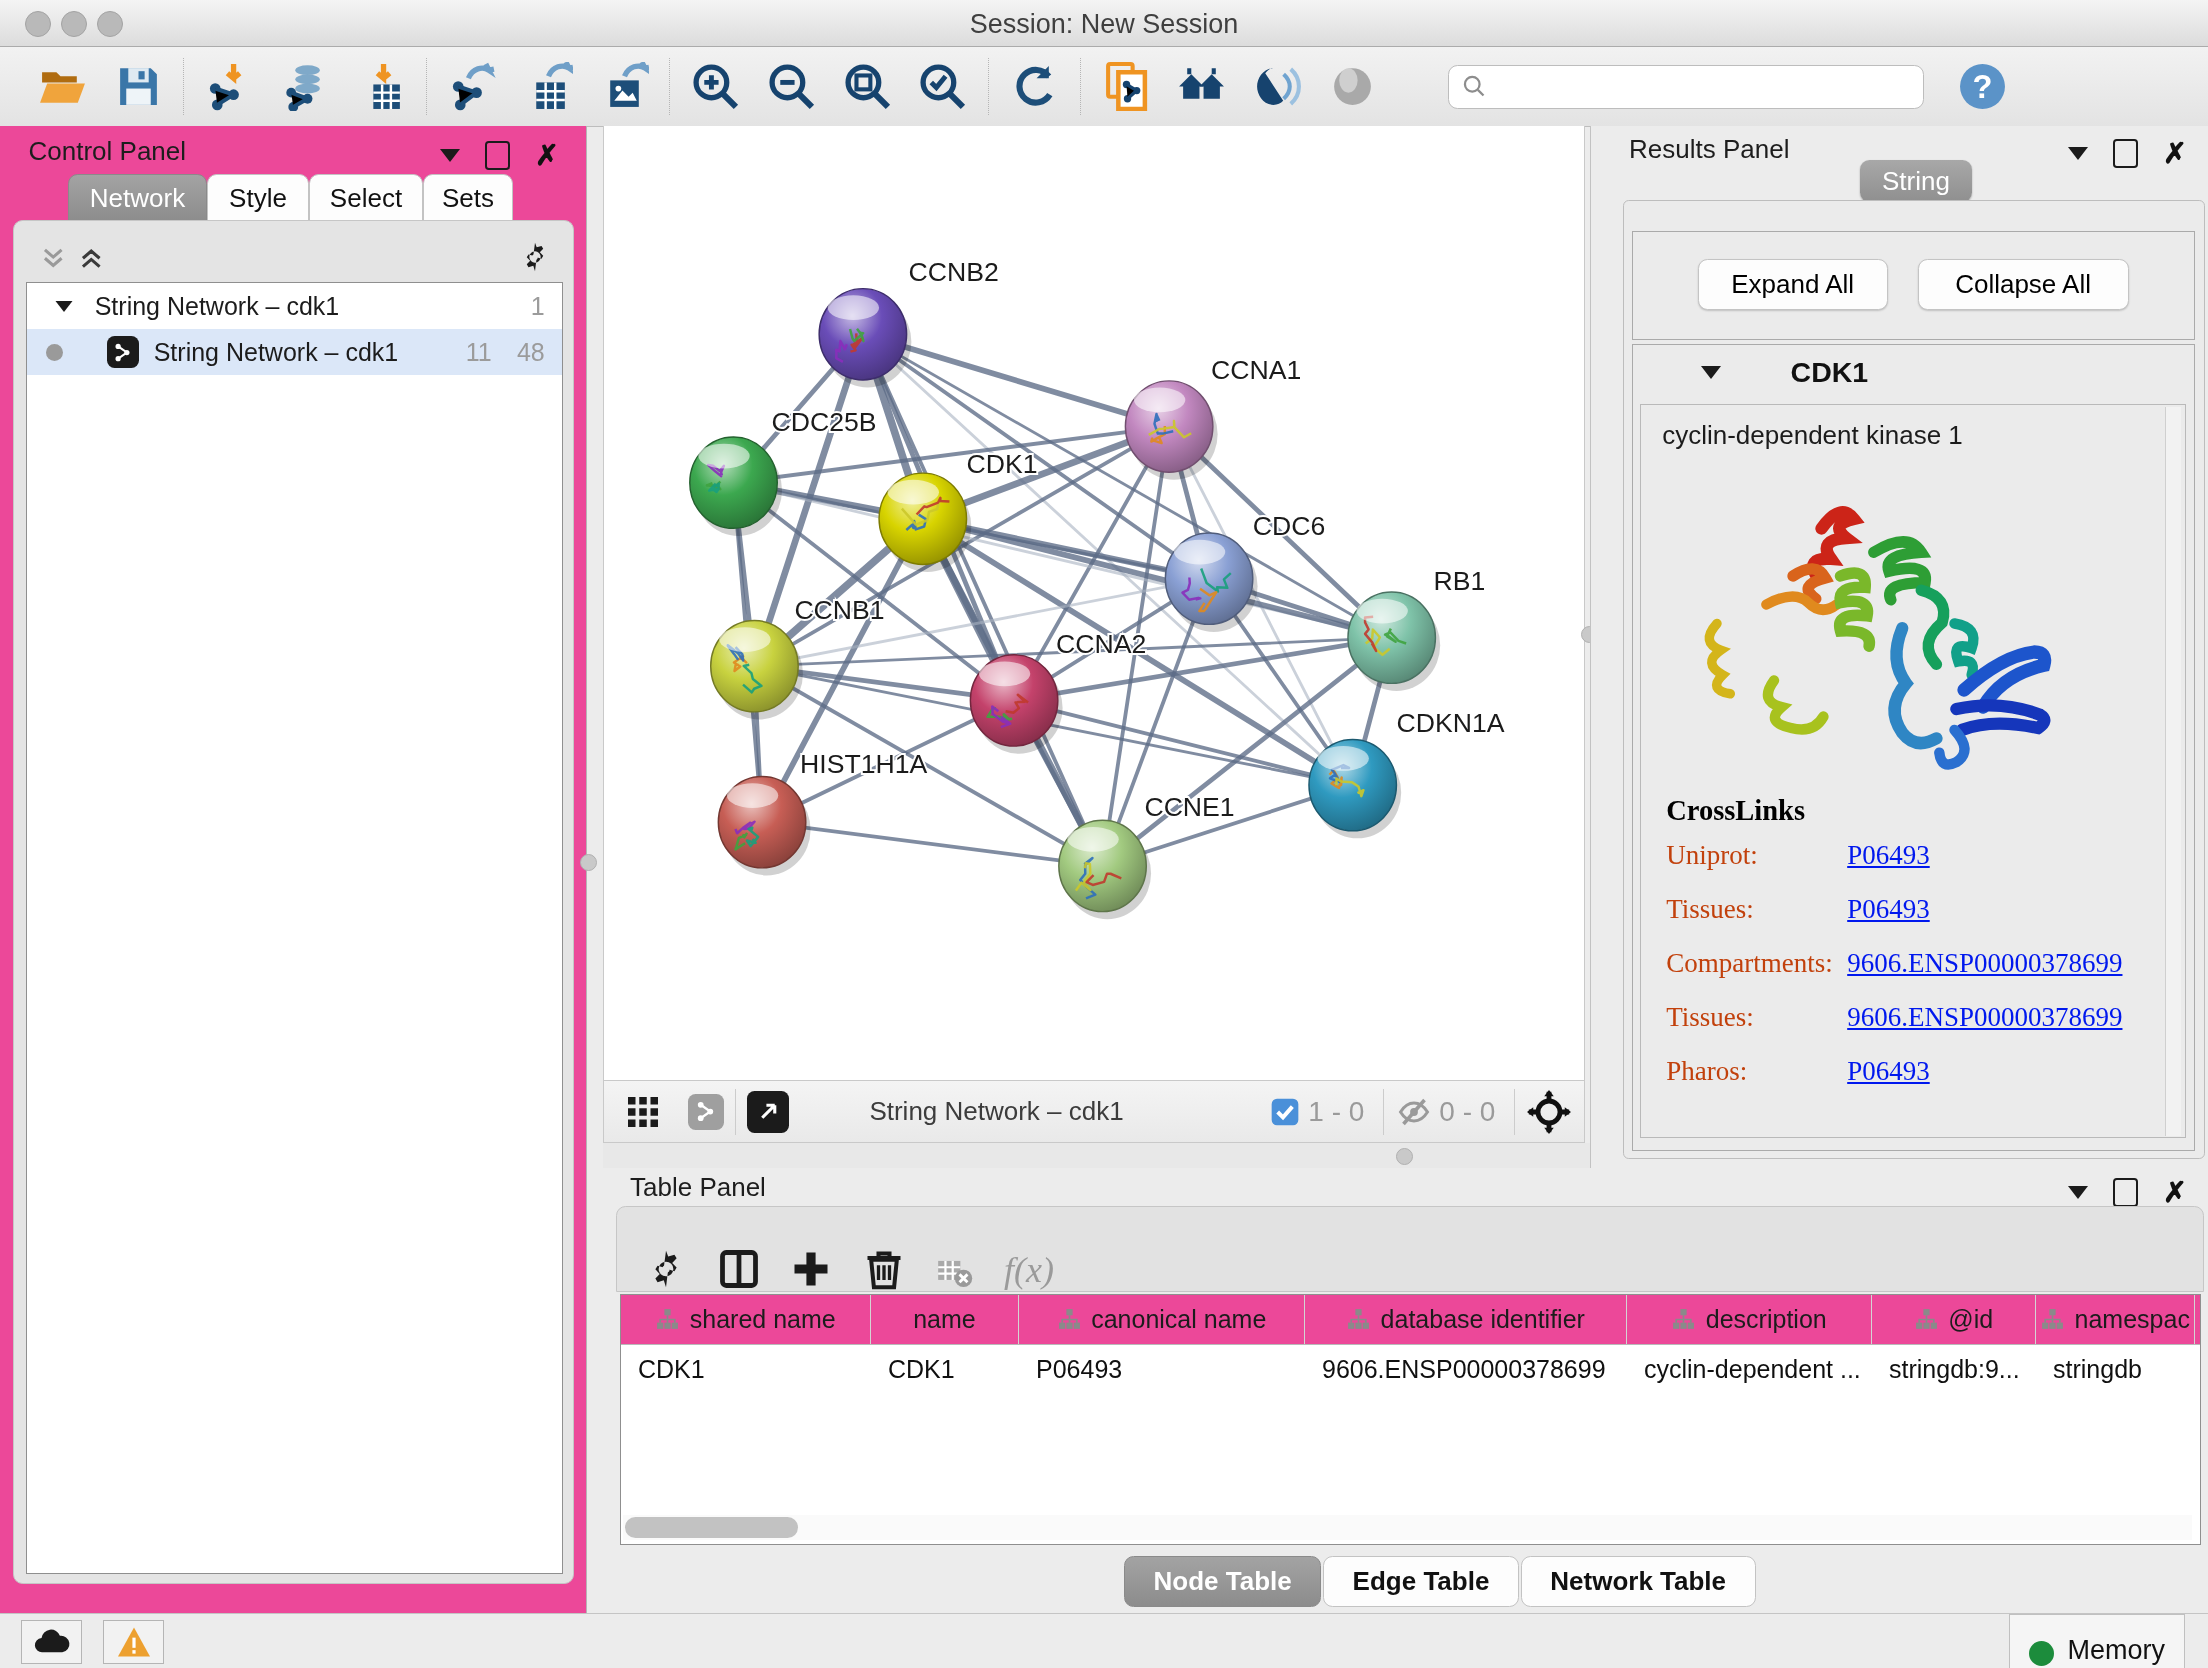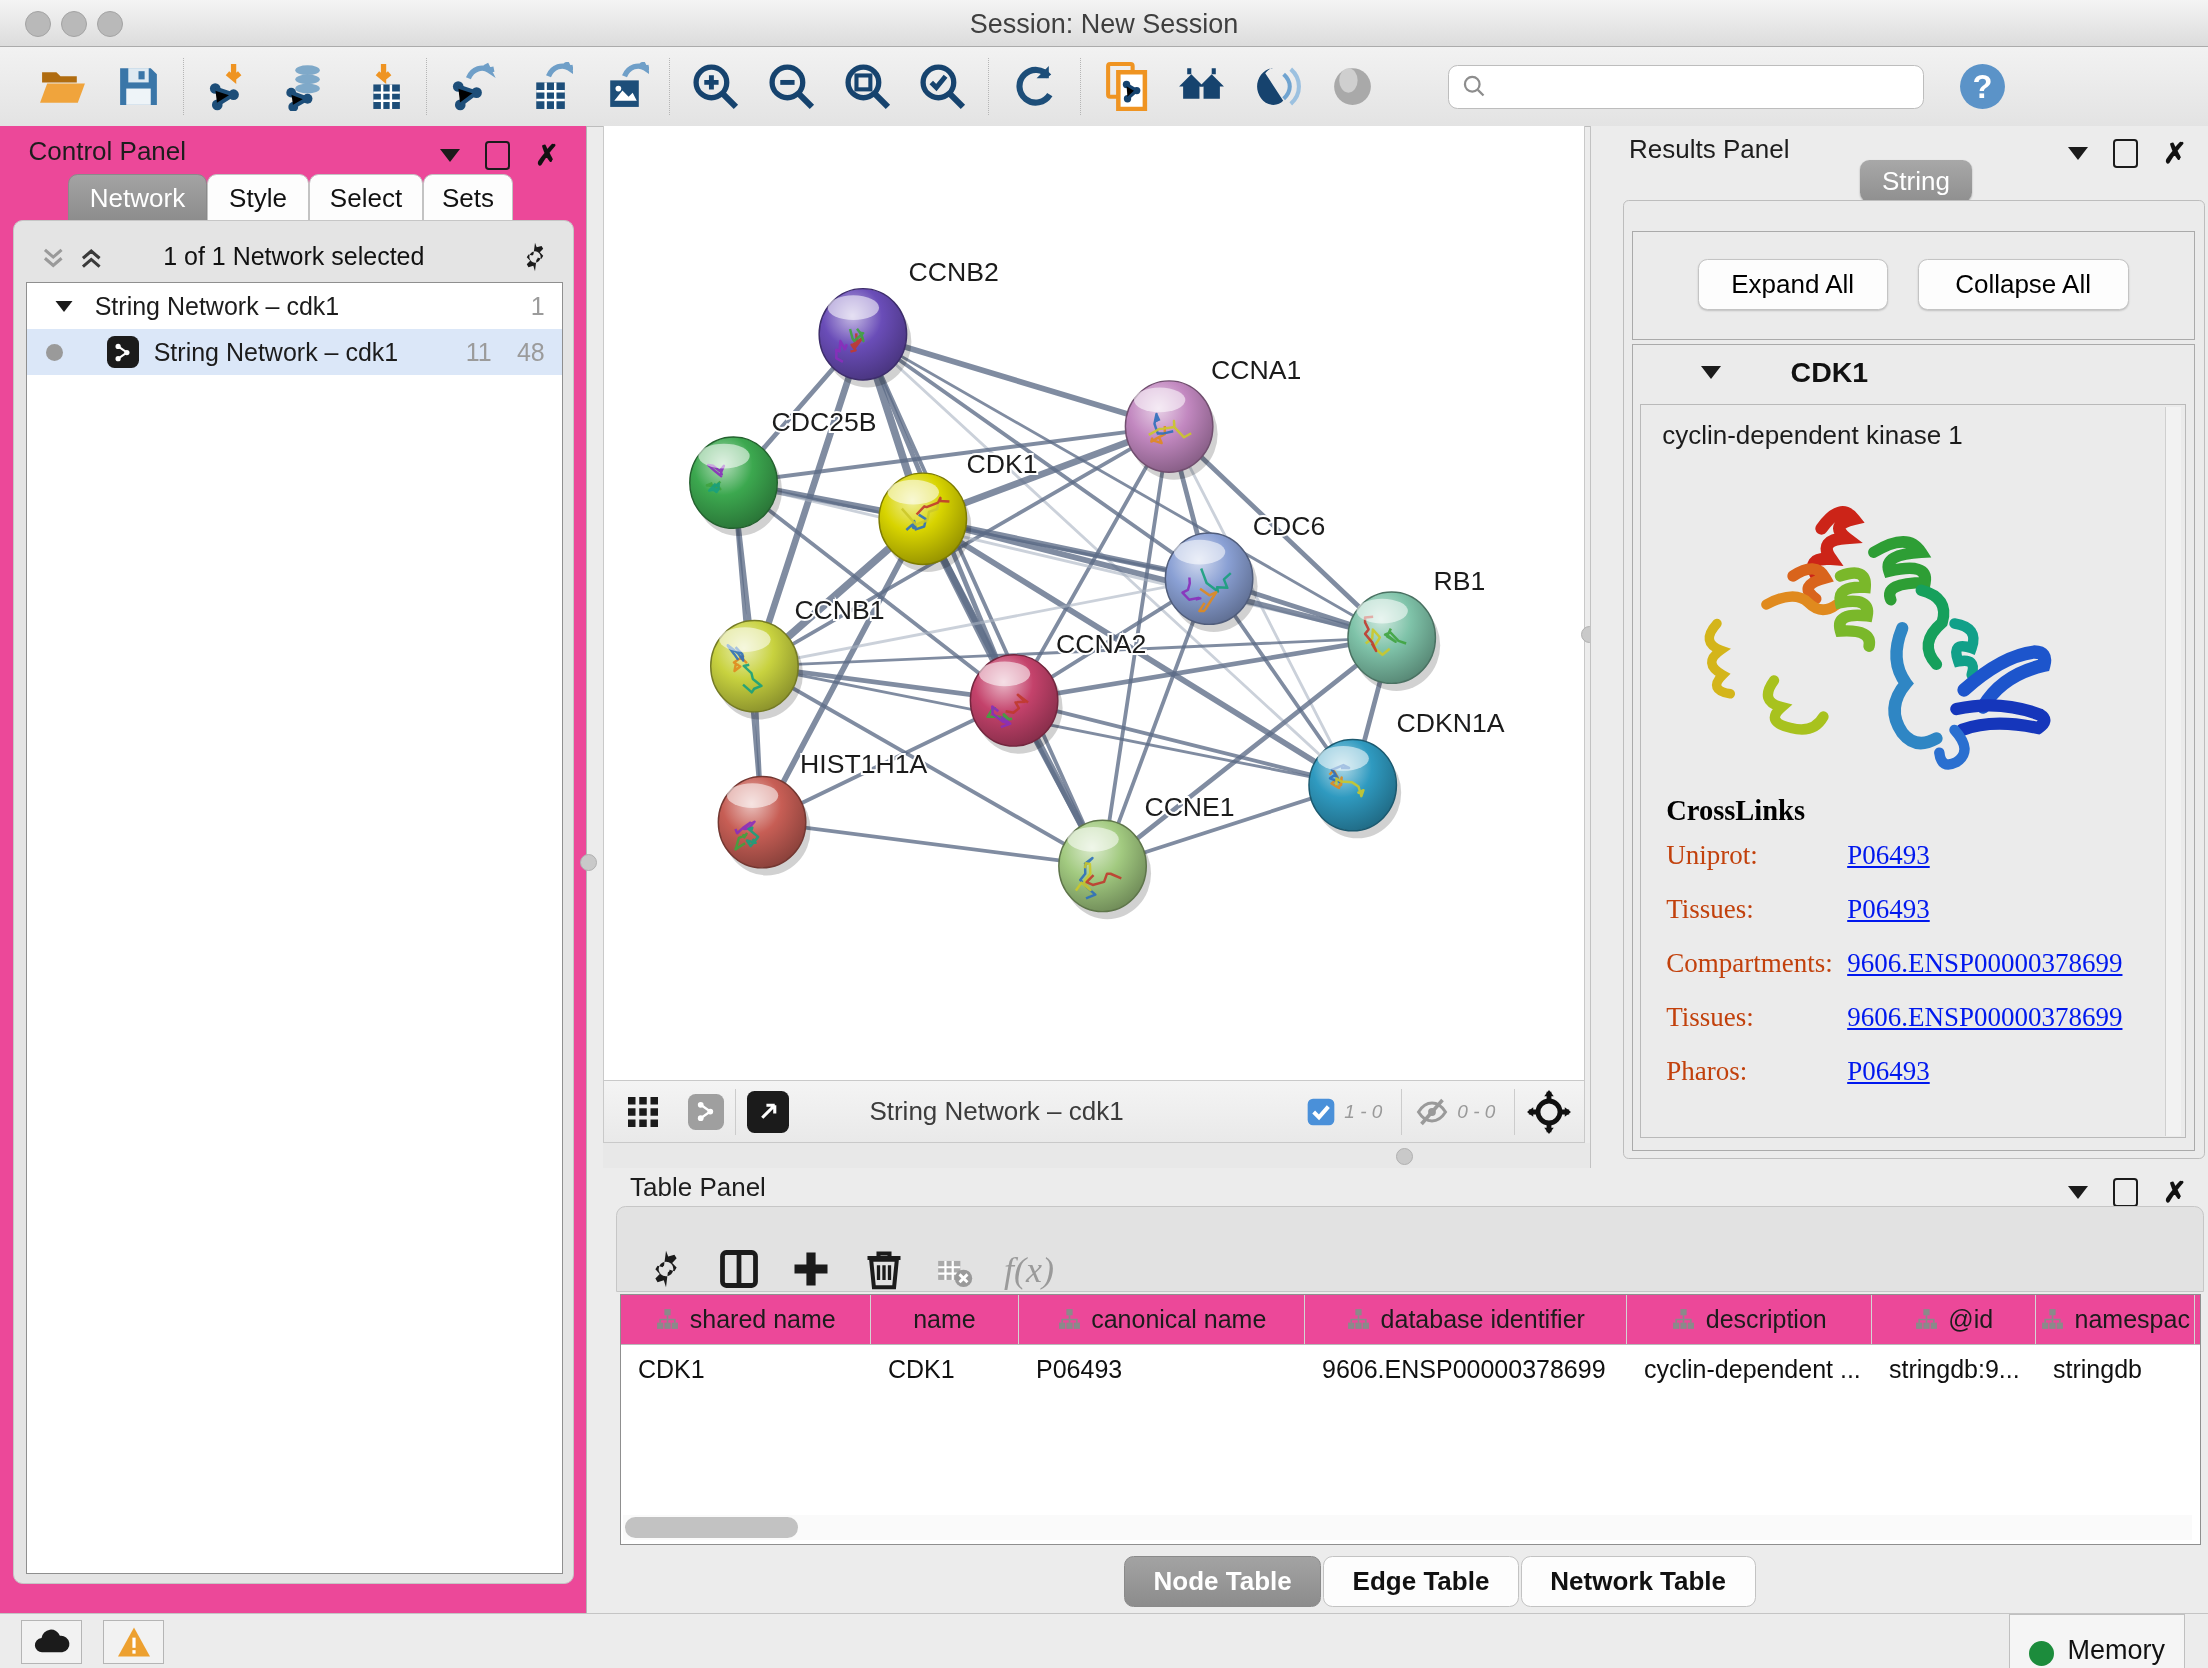--- a/index.html
+++ b/index.html
@@ -51,21 +51,21 @@
   #tree-row-net{background:#dbe7f8;}
   .share-badge{width:32px;height:32px;border-radius:7.6px;background:#1b1b1b;display:flex;
     align-items:center;justify-content:center;}
   
   #net-canvas{left:603px;top:126px;width:982px;height:955px;background:#ffffff;
     border-left:1px solid #c9c9c9;border-right:1px solid #c9c9c9;box-sizing:border-box;}
   #net-footer{left:603px;top:1080px;width:982px;height:63px;background:linear-gradient(#f4f4f4,#e9e9e9);
     border:1px solid #c9c9c9;box-sizing:border-box;display:flex;align-items:center;}
   .ft-sep{width:0;height:46px;border-left:1px solid #cccccc;margin:0 11.4px;}
   #net-footer .name{font-size:26px;color:#3c3c3c;margin-left:80px;}
-  .ft-cnt{font-size:19px;color:#9a9a9a;margin:0 7.6px;font-style:italic;}
+  .ft-cnt{font-size:28px;color:#9a9a9a;margin:0 7.6px;}
   #h-splitter{left:603px;top:1143px;width:1605px;height:25px;background:#e8e8e8;}
   .knob{position:absolute;width:15px;height:15px;border-radius:50%;background:#c9c9c9;border:1px solid #b0b0b0;}
   
   #results-panel{left:1590px;top:126px;width:618px;height:1042px;background:#ececec;
     border-left:1px solid #c2c2c2;box-sizing:border-box;}
   #rp-tab{position:absolute;left:269px;top:34px;width:112px;height:42px;border-radius:9.5px;
     background:linear-gradient(#a8a8a8,#8f8f8f);color:#fff;font-size:26px;
     display:flex;align-items:center;justify-content:center;box-shadow:0 1px 1.9px rgba(0,0,0,.3);}
   #rp-outer{position:absolute;left:32px;top:74px;width:580px;height:957px;background:#ebebeb;
     border:1px solid #bdbdbd;border-radius:5.7px;}
@@ -255,21 +255,20 @@
         <div class="tab" style="width: 90px;">Sets</div>
       </div>
     <div id="cp-body">
       <div id="cp-subhead">
         <svg style="position:absolute;left:25px;top:9.5px" width="28.5" height="28.5" viewBox="0 0 24 24">
             <path d="M5 5l7 6 7-6M5 12l7 6 7-6" fill="none" stroke="#9a9a9a" stroke-width="2.6"></path>
           </svg>
         <svg style="position:absolute;left:63px;top:9.5px" width="28.5" height="28.5" viewBox="0 0 24 24">
             <path d="M5 19l7-6 7 6M5 12l7-6 7 6" fill="none" stroke="#3a3a3a" stroke-width="2.6"></path>
           </svg>
-        <div id="cp-status">1 of 1 Network selected</div>
         <svg style="position:absolute;right:21px;top:5.7px" width="34" height="34" viewBox="0 0 24 24">
             <path d="M12 8a4 4 0 100 8 4 4 0 000-8zm0-6l1.2 3.2 3.4-1 1.2 2-2.4 2.5 2.4 2.5-1.2 2-3.4-1L12 22l-1.2-3.8-3.4 1-1.2-2 2.4-2.5-2.4-2.5 1.2-2 3.4 1z" fill="#1b1b1b"></path>
             <circle cx="12" cy="12" r="2" fill="#e4e4e4"></circle>
           </svg>
       </div>
       <div id="net-tree">
         <div class="tree-row">
           <span class="tri" style="margin-left:27px;transform:scale(.85)"></span>
           <span style="margin-left:21px">String Network – cdk1</span>
           <span class="cnt" style="right:17px">1</span>

